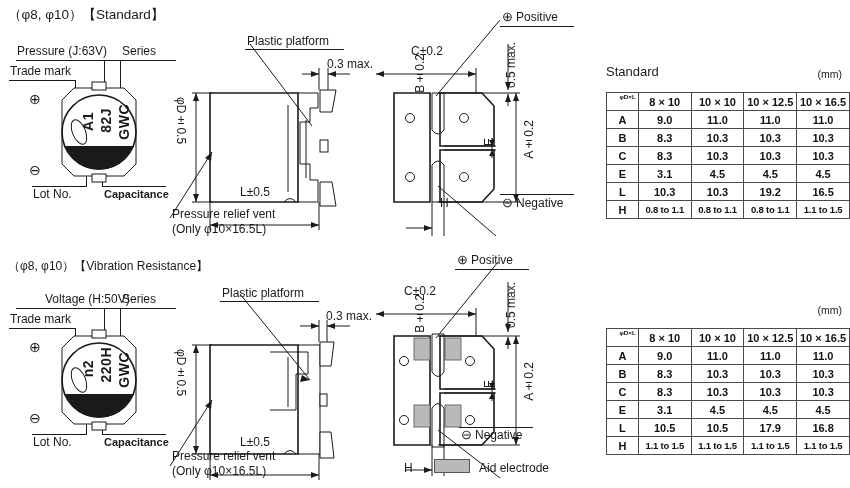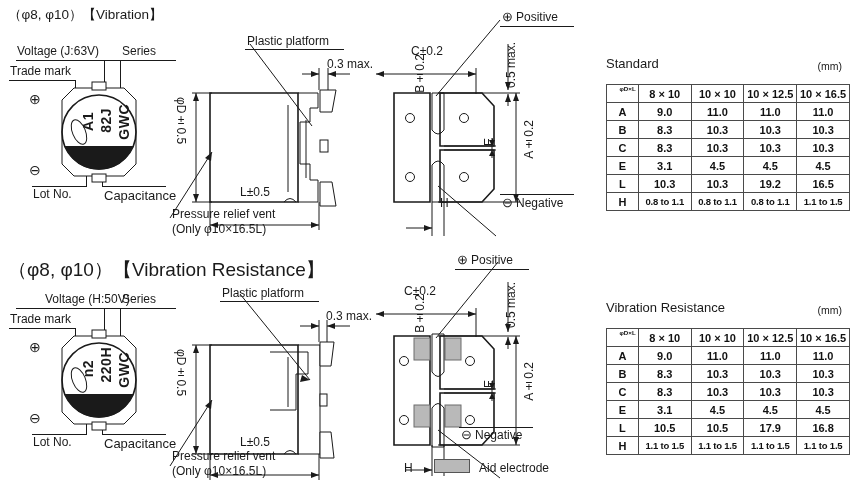--- a/index.html
+++ b/index.html
@@ -13,21 +13,21 @@
     font-family: "Liberation Sans", sans-serif;
     color: #1a1a1a;
     overflow: hidden;
   }
   .page { position: absolute; inset: 0; }
 
   
   .txt { position: absolute; white-space: nowrap; font-size: 11.5px; line-height: 1; }
   .t13 { font-size: 12.5px; }
   .t12 { font-size: 12px; }
-  .t11 { font-size: 13px; }
+  .t11 { font-size: 11px; font-weight: bold; }
   .vert { writing-mode: vertical-rl; transform: rotate(180deg); }
   .vert-r { writing-mode: vertical-rl; }
 
   
   .rule { position: absolute; background: #1a1a1a; height: 1px; }
   .vrule { position: absolute; background: #1a1a1a; width: 1px; }
 
   svg { position: absolute; left: 0; top: 0; overflow: visible; }
   .ln  { stroke: #1a1a1a; stroke-width: 1; fill: none; }
   .ln2 { stroke: #1a1a1a; stroke-width: 1.6; fill: none; }
@@ -70,23 +70,23 @@
     font-size: 6.5px; font-weight: bold; transform: scale(0.95);
   }
 </style>
 </head>
 <body>
 
 <div class="page">
 
 <div>
 
-  <div class="txt t13" style="left:8px; top:8px; font-size:13.5px;">（φ8, φ10）【Vibration】</div>
-
-  <div class="txt t12" style="left:17px; top:45px;">Voltage (J:63V)</div>
+  <div class="txt t13" style="left:8px; top:8px; font-size:13.5px;">（φ8, φ10）【Standard】</div>
+
+  <div class="txt t12" style="left:17px; top:45px;">Pressure (J:63V)</div>
   <div class="rule" style="left:16px; top:60px; width:120px;"></div>
   <div class="vrule" style="left:104px; top:60px; height:46px;"></div>
 
   <div class="txt t12" style="left:122px; top:45px;">Series</div>
   <div class="rule" style="left:120px; top:60px; width:56px;"></div>
   <div class="vrule" style="left:120px; top:60px; height:48px;"></div>
 
   <div class="txt t12" style="left:10px; top:65px;">Trade mark</div>
   <div class="rule" style="left:9px; top:80px; width:67px;"></div>
   <div class="vrule" style="left:75px; top:80px; height:42px;"></div>
@@ -230,21 +230,21 @@
   <div class="txt t12" style="left:440px; top:197px;">H</div>
 
   <div class="txt" style="left:502px; top:10px; font-size:13px;">⊕</div>
   <div class="txt t12" style="left:516px; top:11px;">Positive</div>
   <div class="rule" style="left:500px; top:26px; width:74px;"></div>
 
   <div class="txt" style="left:502px; top:196px; font-size:13px;">⊖</div>
   <div class="txt t12" style="left:516px; top:197px;">Negative</div>
   <div class="rule" style="left:500px; top:194px; width:74px;"></div>
 
-  <div class="tblwrap" style="left:606px; top:56px;">
+  <div class="tblwrap" style="left:606px; top:64px;">
     <div style="position:relative; width:236px; height:20px;">
       <span class="tbl-title" style="position:absolute; left:0; top:0;">Standard</span>
       <span class="tbl-unit" style="position:absolute; right:0; top:4px;">(mm)</span>
     </div>
     <table class="spec">
       <tbody>
             <tr>
         <td class="rowlab diag">
           <span>φD×L</span>
         </td>
@@ -295,21 +295,21 @@
         <td class="val small">0.8 to 1.1</td>
         <td class="val small">1.1 to 1.5</td>
       </tr>
     </tbody>
         </table>
   </div>
 </div>
 
 <div>
 
-  <div class="txt t13" style="left:8px; top:260px; font-size:19px;">（φ8, φ10）【Vibration Resistance】</div>
+  <div class="txt t13" style="left:8px; top:260px; font-size:12px;">（φ8, φ10）【Vibration Resistance】</div>
 
   <div class="txt t12" style="left:17px; top:293px;margin-left:28px;">Voltage (H:50V)</div>
   <div class="rule" style="left:16px; top:308px; width:120px;"></div>
   <div class="vrule" style="left:104px; top:308px; height:44px;"></div>
 
   <div class="txt t12" style="left:122px; top:293px;">Series</div>
   <div class="rule" style="left:120px; top:308px; width:56px;"></div>
   <div class="vrule" style="left:120px; top:308px; height:46px;"></div>
 
   <div class="txt t12" style="left:10px; top:313px;">Trade mark</div>
@@ -456,21 +456,20 @@
   <div class="txt" style="left:461px; top:428px; font-size:13px;">⊖</div>
   <div class="txt t12" style="left:475px; top:429px;">Negative</div>
   <div class="rule" style="left:459px; top:427px; width:74px;"></div>
 
   <div style="position:absolute; left:434px; top:459px; width:36px; height:14px;
               background:#b9b9b9; border:1px solid #555;"></div>
   <div class="txt t12" style="left:479px; top:462px;">Aid electrode</div>
 
   <div class="tblwrap" style="left:606px; top:300px;">
     <div style="position:relative; width:236px; height:20px;">
-      <span class="tbl-title" style="position:absolute; left:0; top:0;">Vibration Resistance</span>
       <span class="tbl-unit" style="position:absolute; right:0; top:4px;">(mm)</span>
     </div>
     <table class="spec">
       <tbody>
             <tr>
         <td class="rowlab diag">
           <span>φD×L</span>
         </td>
         <td class="val">8 × 10</td>
         <td class="val">10 × 10</td>

